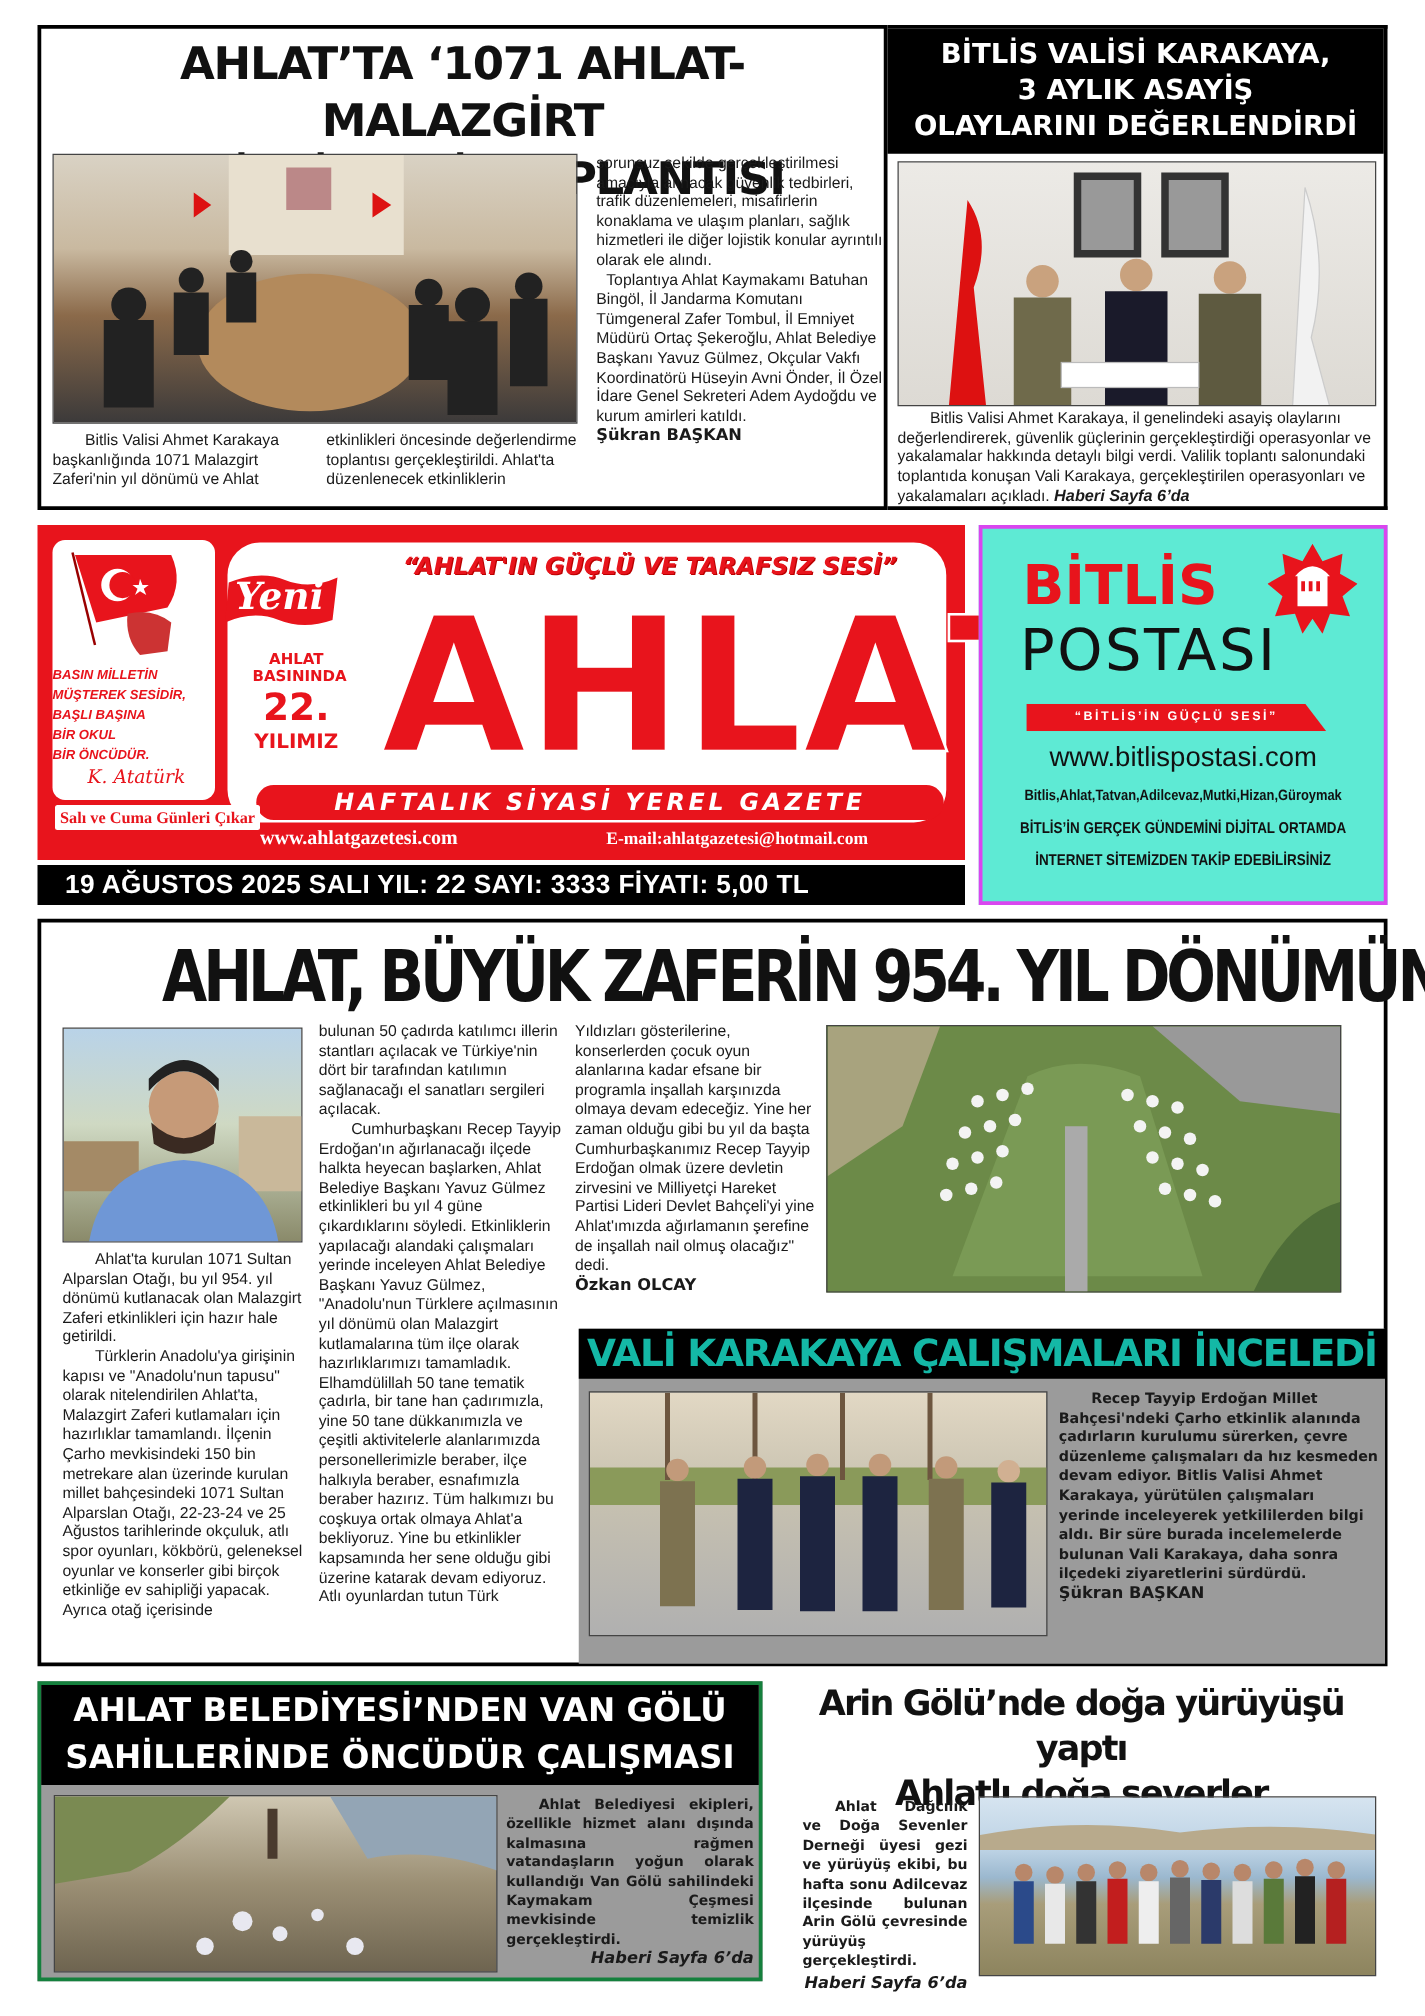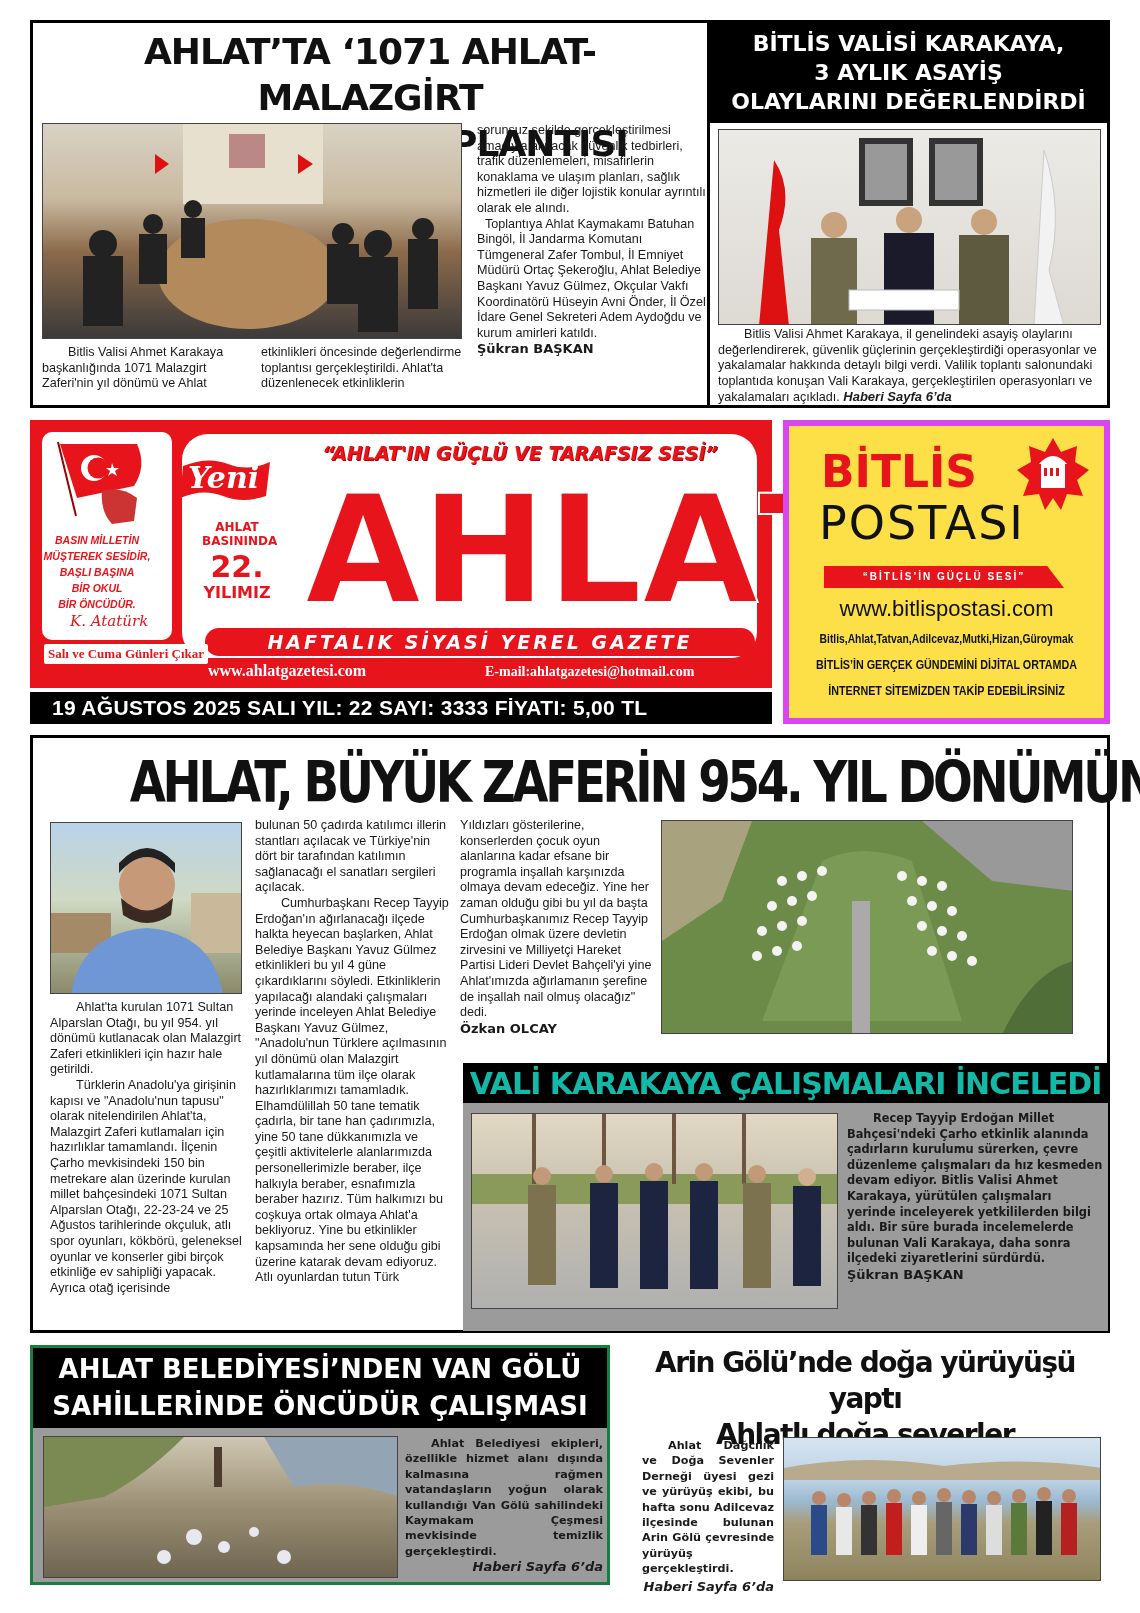--- a/index.html
+++ b/index.html
@@ -25,21 +25,21 @@
   #mast-white { position:absolute; left:152px; top:14px; width:575px; height:224px; background:#fff; border-radius:26px; }
   #ataturk-card { position:absolute; left:12px; top:12px; width:130px; height:208px; background:#fff; border-radius:10px; }
   .red { color:#e8141c; }
   #slogan { position:absolute; left:255px; top:22px; width:470px; text-align:center; color:#e8141c; font-weight:bold; font-style:italic; font-size:19px; font-family:"DejaVu Sans", sans-serif; text-shadow:1px 1px 0 #b00; }
   #logo-letters { position:absolute; left:275px; top:55px; width:460px; height:150px; display:flex; justify-content:space-between; }
   .bigL { font-family:"DejaVu Sans", sans-serif; font-weight:900; font-size:150px; line-height:150px; color:#e8141c; -webkit-text-stroke:2px #fff; text-shadow: 0 0 0 #e8141c; }
   #weekly { position:absolute; left:175px; top:208px; width:550px; height:28px; background:#e8141c; border-radius:14px; color:#fff; text-align:center; font-weight:bold; font-style:italic; font-size:19px; line-height:28px; letter-spacing:3px; font-family:"DejaVu Sans", sans-serif; }
   #dateline { left:30px; top:692px; width:742px; height:32px; background:#000; color:#fff; font-weight:bold; font-size:21px; line-height:32px; padding-left:22px; letter-spacing:0.3px; }
 
   
-  #bp { left:783px; top:420px; width:327px; height:304px; background:#fde047; border:6px solid #d946ef; }
+  #bp { left:783px; top:420px; width:327px; height:304px; background:#5eead4; border:3px solid #d946ef; }
 
   
   #main { left:30px; top:735px; width:1080px; height:598px; border:3px solid #000; }
   #h3 { position:absolute; left:0; top:12px; width:100%; text-align:center; font-family:"DejaVu Sans", sans-serif; font-weight:900; font-size:57px; line-height:64px; letter-spacing:-4px; transform:scaleX(0.82); transform-origin:center; white-space:nowrap; }
 
   #vali { position:absolute; left:430px; top:325px; width:645px; height:268px; background:#9b9b9b; }
   #h4 { position:absolute; left:0; top:0; width:100%; height:40px; background:#000; color:#14b8a6; font-weight:bold; font-size:30px; line-height:42px; text-align:center; font-family:"DejaVu Sans", sans-serif; letter-spacing:-1px; }
 
   
   #bl { left:30px; top:1345px; width:580px; height:240px; background:#9b9b9b; border:3px solid #15803d; }
@@ -125,21 +125,21 @@
 <div id="mast" class="abs">
   <div id="ataturk-card">
     <svg width="130" height="90" viewBox="0 0 130 90" style="position:absolute;left:0;top:4px;">
       <line x1="16" y1="6" x2="34" y2="80" stroke="#900" stroke-width="2"></line>
       <path d="M18,8 L95,8 Q105,30 92,50 L35,62 Z" fill="#e8141c"></path>
       <circle cx="52" cy="32" r="13" fill="#fff"></circle>
         <circle cx="56" cy="32" r="10.5" fill="#e8141c"></circle>
       <polygon points="70,27 72,32 77,32 73,35 75,40 70,37 66,40 68,35 64,32 69,32" fill="#fff"></polygon>
       <path d="M60,55 Q80,50 95,62 L92,85 L70,88 Q58,75 60,55 Z" fill="#c33"></path>
     </svg>
-    <div class="abs red" style="left:0; top:100px; width:110px; text-align:center; font-weight:bold; font-style:italic; font-size:10.5px; line-height:16px;">
+    <div class="abs red" style="left:0; top:100px; width:110px; text-align:left; font-weight:bold; font-style:italic; font-size:10.5px; line-height:16px;">
       <div>BASIN MİLLETİN</div>
       <div>MÜŞTEREK SESİDİR,</div>
       <div>BAŞLI BAŞINA</div>
       <div>BİR OKUL</div>
       <div>BİR ÖNCÜDÜR.</div>
     </div>
     <div class="abs red" style="left:28px; top:180px; font-family:'DejaVu Serif',serif; font-style:italic; font-size:15px;">K. Atatürk</div>
   </div>
   <div id="mast-white"></div>
   <div class="abs" style="left:148px; top:36px; width:95px; height:50px;">

